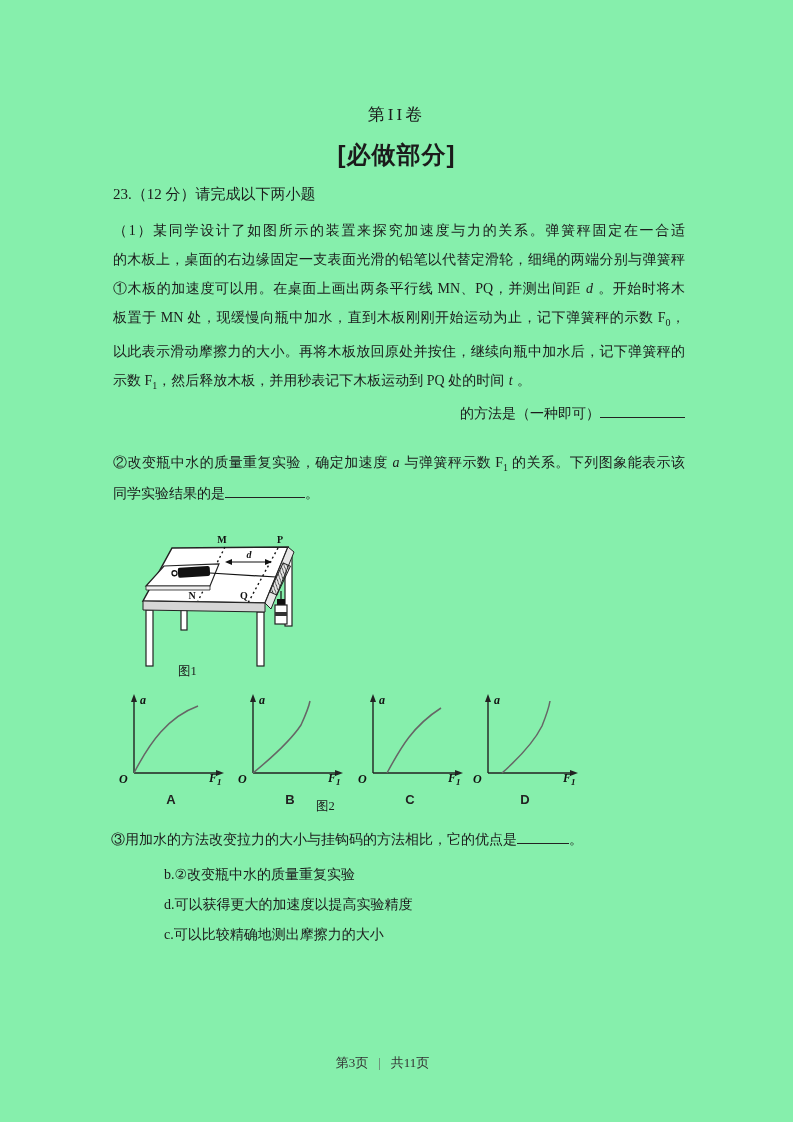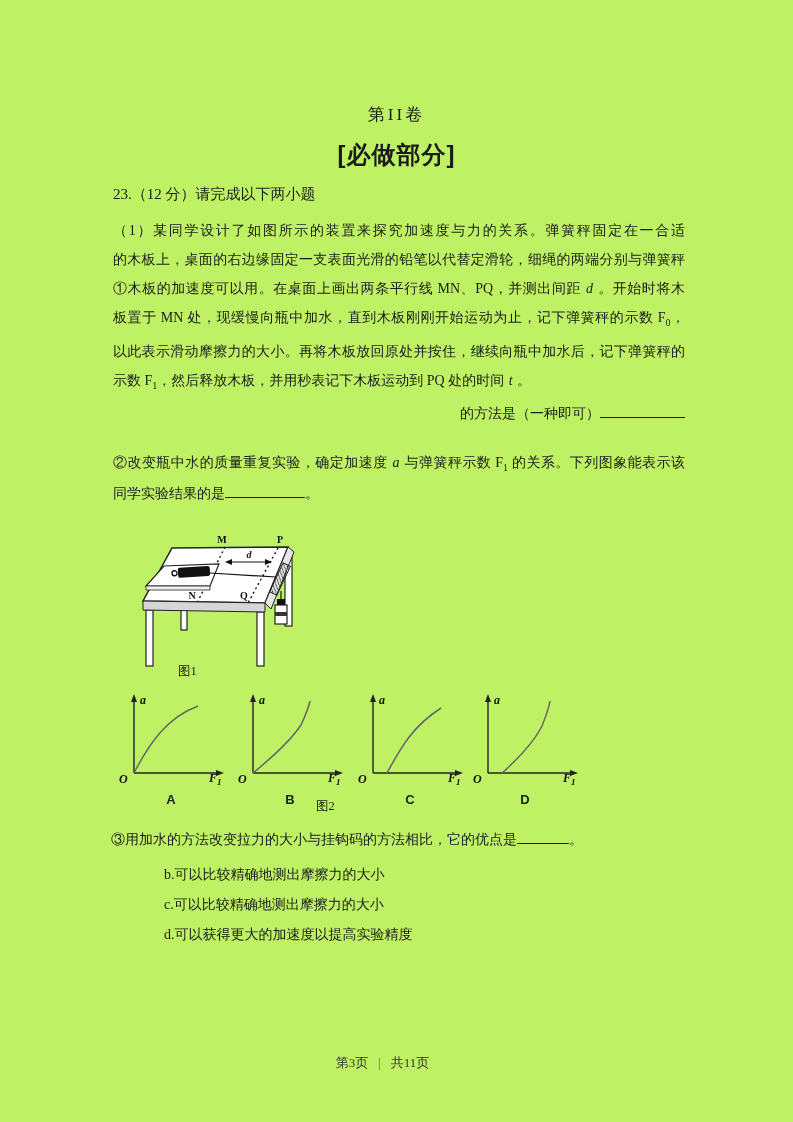--- a/index.html
+++ b/index.html
@@ -1,17 +1,17 @@
 <!DOCTYPE html>
 <html><head>
 <meta charset="utf-8">
 <style>
   html,body{margin:0;padding:0;background:#ffffff;}
   .page{
-    position:relative;width:793px;height:1122px;background:#bef264;
+    position:relative;width:793px;height:1122px;background:#86efac;
     font-family:"Liberation Serif","DejaVu Serif",serif;color:#1b1b1b;
     overflow:hidden;
   }
   .centerline{position:absolute;left:0;width:793px;text-align:center;}
   .doc-title{top:103px;font-size:17px;letter-spacing:3px;}
   .doc-section{top:139px;font-size:24px;font-weight:bold;
     font-family:"Liberation Sans","DejaVu Sans",sans-serif;letter-spacing:1px;}
   .q-head{position:absolute;left:113px;top:185px;font-size:15px;white-space:nowrap;}
   .tb{position:absolute;left:113px;width:572px;font-size:14px;}
   .para1{top:216px;line-height:29px;}
@@ -165,22 +165,22 @@
       <text class="axlab" x="7" y="93">O</text>
       <text class="axlab" x="97" y="92"><tspan>F</tspan><tspan dy="3" font-size="9">1</tspan></text>
     </svg>
     <div class="glabel">D</div>
   </div>
   <div class="fig2-caption">图2</div>
 
   <div class="item3"><span>③用加水的方法改变拉力的大小与挂钩码的方法相比，它的优点是</span><span class="blank w52"></span><span>。</span></div>
 
   <div class="options">
-    <div>b.可以比较精确地测出摩擦力的大小</div>
+    <div>b.②改变瓶中水的质量重复实验</div>
+    <div>d.可以获得更大的加速度以提高实验精度</div>
     <div>c.可以比较精确地测出摩擦力的大小</div>
-    <div>d.可以获得更大的加速度以提高实验精度</div>
   </div>
 
   <div class="footer">
     <span>第3页</span><span class="sep">|</span><span>共11页</span>
   </div>
 
 </div>
 
 </body></html>

